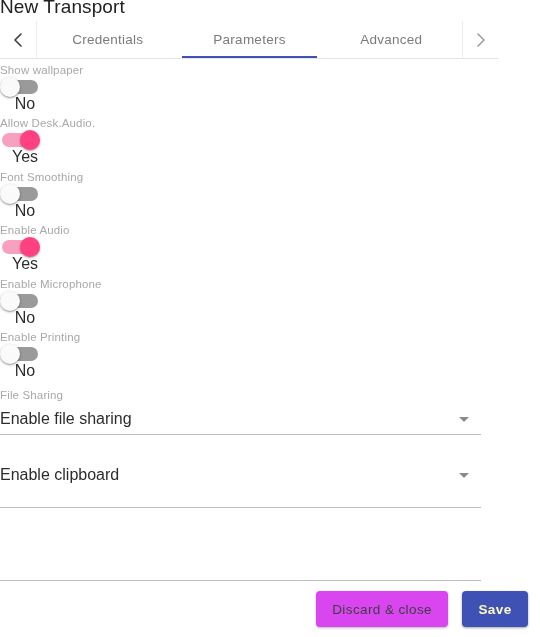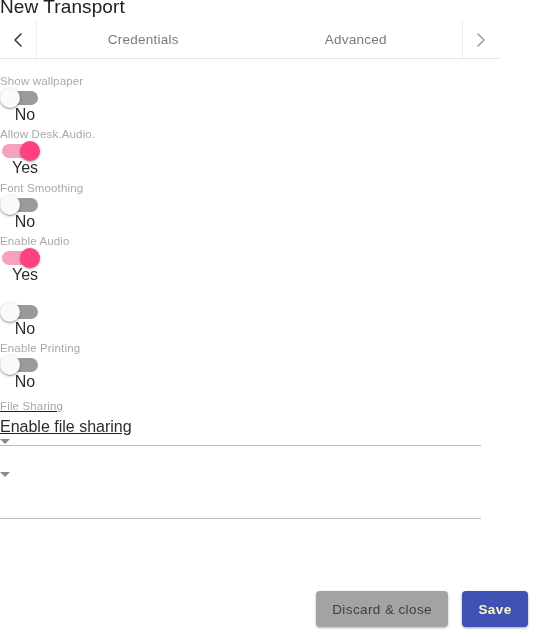--- a/index.html
+++ b/index.html
@@ -90,27 +90,26 @@
     left: 3px;
     right: 3px;
     bottom: 0;
     height: 2px;
     background: #3f51b5;
   }
 
   
   .form-body {
     position: absolute;
-    top: 70px;
+    top: 59px;
     left: 0;
     width: 481px;
     height: 522px;
     overflow: hidden;
     padding: 0;
-    text-decoration: underline;
   }
 
   .field-label {
     font-size: 11.5px;
     color: #a8a8a8;
     line-height: 14px;
     letter-spacing: 0.15px;
     white-space: nowrap;
   }
 
@@ -178,23 +177,22 @@
     padding-top: 9px;
   }
   .select-field .field-label {
     display: block;
     margin-bottom: 3px;
   }
   .select-control {
     position: relative;
     height: 28px;
     display: flex;
-    align-items: flex-start;
-    cursor: pointer;
-    flex-direction: column;
+    align-items: center;
+    cursor: pointer;
   }
   .select-value {
     font-size: 16px;
     color: #2c2c2c;
     line-height: 22px;
     flex: 1;
     white-space: nowrap;
     overflow: hidden;
     text-overflow: ellipsis;
   }
@@ -235,21 +233,21 @@
     letter-spacing: 0.4px;
     border-radius: 4px;
     cursor: pointer;
     height: 36px;
     padding: 0 16px;
     display: inline-flex;
     align-items: center;
     justify-content: center;
   }
   .btn-discard {
-    background: #a3a3a3;
+    background: #d946ef;
     color: #3c4043;
     border: none;
     box-shadow: 0 1px 3px rgba(0,0,0,0.18), 0 1px 2px rgba(0,0,0,0.12);
     margin-right: 14px;
   }
   .btn-save {
     background: #3f51b5;
     color: #fef9c3;
     border: none;
     font-weight: bold;
@@ -268,20 +266,23 @@
     <span>
       <svg width="14" height="18" viewBox="0 0 14 18" aria-hidden="true">
         <polyline points="10,3 4,9 10,15" fill="none" stroke="#3c3c3c" stroke-width="1.6" stroke-linecap="round" stroke-linejoin="round"></polyline>
       </svg>
     </span>
   </button>
 
   <div class="tabs">
     <button class="tab">
       <span>Credentials</span>
+    </button>
+    <button class="tab active">
+      <span>Parameters</span>
     </button>
     <button class="tab">
       <span>Advanced</span>
     </button>
   </div>
 
   <button class="tab-scroll-btn next">
     <span>
       <svg width="14" height="18" viewBox="0 0 14 18" aria-hidden="true">
         <polyline points="4,3 10,9 4,15" fill="none" stroke="#9e9e9e" stroke-width="1.6" stroke-linecap="round" stroke-linejoin="round"></polyline>
@@ -328,20 +329,21 @@
       <span class="field-label">Enable Audio</span>
       <div class="toggle-control">
         <span class="switch on">
             <span class="knob"></span>
           </span>
         <span class="toggle-value">Yes</span>
       </div>
     </div>
 
     <div class="toggle-row">
+      <span class="field-label">Enable Microphone</span>
       <div class="toggle-control">
         <span class="switch">
             <span class="knob"></span>
           </span>
         <span class="toggle-value">No</span>
       </div>
     </div>
 
     <div class="toggle-row">
       <span class="field-label">Enable Printing</span>
@@ -359,20 +361,21 @@
     <span class="field-label">File Sharing</span>
     <div class="select-control">
       <span class="select-value">Enable file sharing</span>
       <span class="select-arrow"></span>
     </div>
     <div class="select-underline"></div>
   </div>
 
   <div class="select-field">
     <div class="select-control">
+      <span class="select-value">Enable clipboard</span>
       <span class="select-arrow"></span>
     </div>
     <div class="select-underline"></div>
   </div>
 
   <div class="select-field">
     <div class="select-underline"></div>
   </div>
 
 </div>

